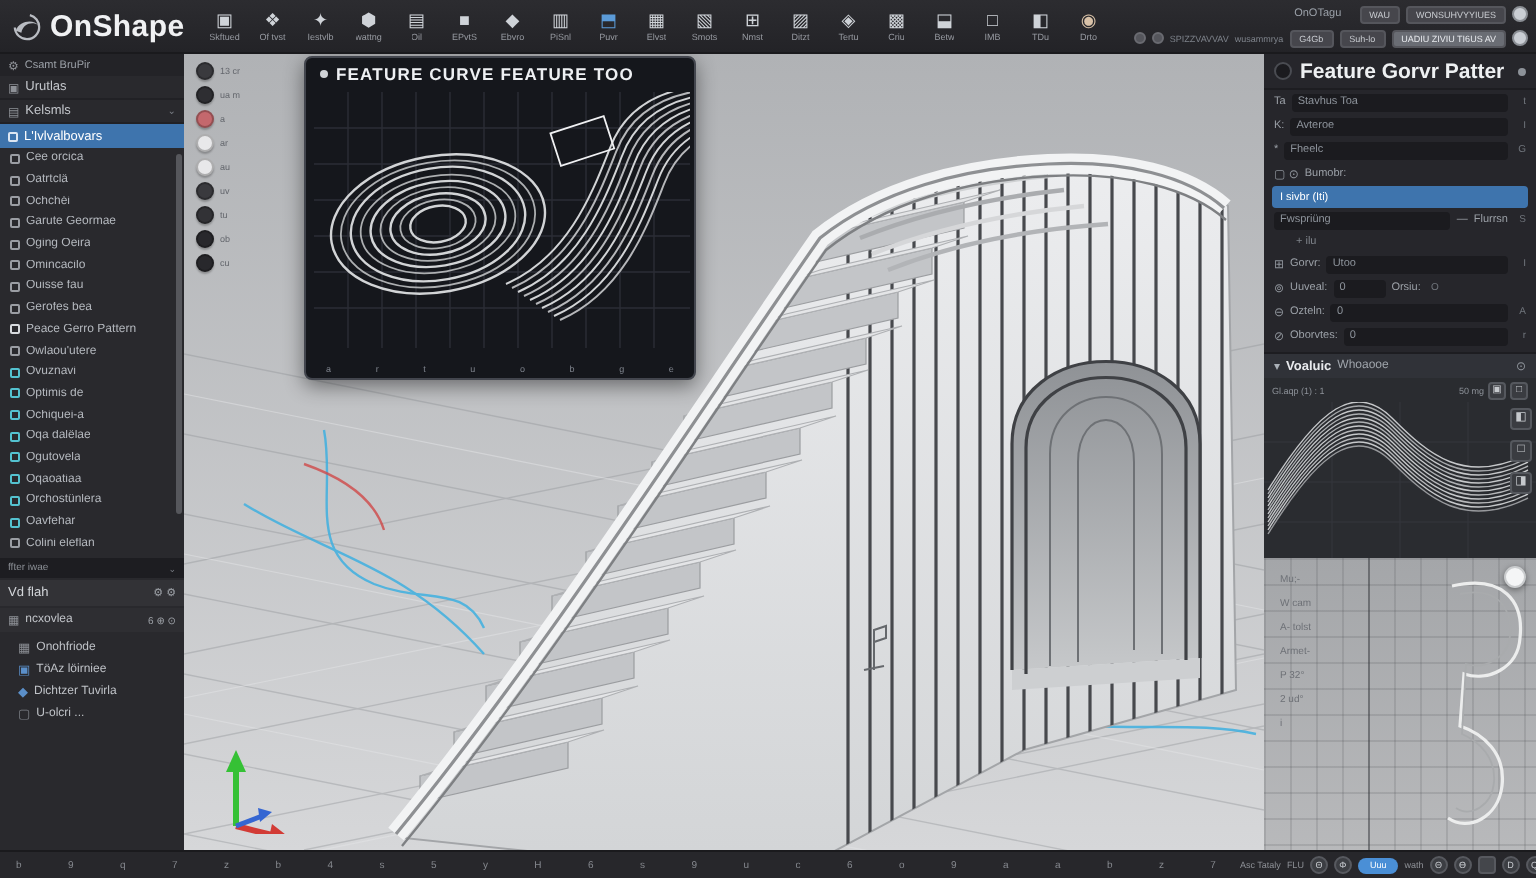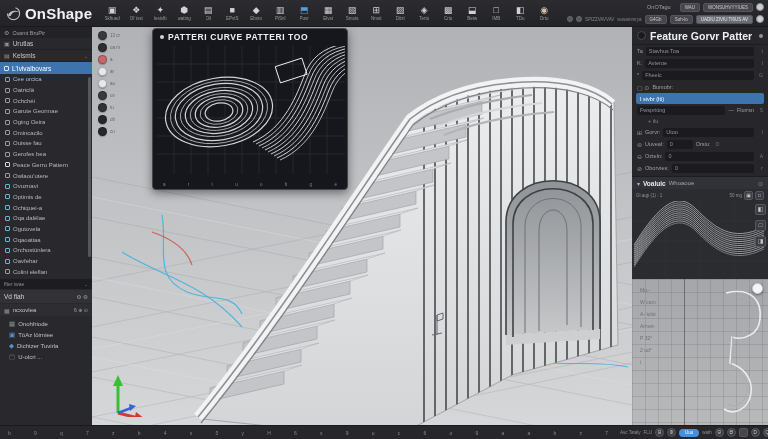--- a/index.html
+++ b/index.html
@@ -568,21 +568,21 @@
         <div class="vt-item">
           <span class="vt-dot" style="background: rgb(40, 40, 44);"></span>
           <span class="vt-label">cu</span>
         </div>
 
     </div>
 
     <section class="inset">
       <div class="inset-title">
         <span class="inset-dot"></span>
-        <span class="inset-title-text">PATTERI CURVE PATTERI TOO</span>
+        <span class="inset-title-text">FEATURE CURVE FEATURE TOO</span>
       </div>
       <svg class="inset-svg" width="188" height="128" viewBox="0 0 188 128">
         <g stroke="#2b2e36" stroke-width="0.7">
           <path d="M17 0 L17 128 M34 0 L34 128 M51 0 L51 128 M68 0 L68 128 M85 0 L85 128 M102 0 L102 128 M119 0 L119 128 M136 0 L136 128 M153 0 L153 128 M170 0 L170 128"></path>
           <path d="M0 18 L188 18 M0 36 L188 36 M0 54 L188 54 M0 72 L188 72 M0 90 L188 90 M0 108 L188 108"></path>
         </g>
         <g fill="none" stroke="#d2d4d6" transform="rotate(-10 62 66)">
           <ellipse cx="62" cy="66" rx="14" ry="9" stroke-width="1.2"></ellipse>
           <ellipse cx="62" cy="66" rx="19" ry="12" stroke-width="0.9" opacity="0.8"></ellipse>
           <ellipse cx="62" cy="66" rx="24" ry="15" stroke-width="1.2"></ellipse>

